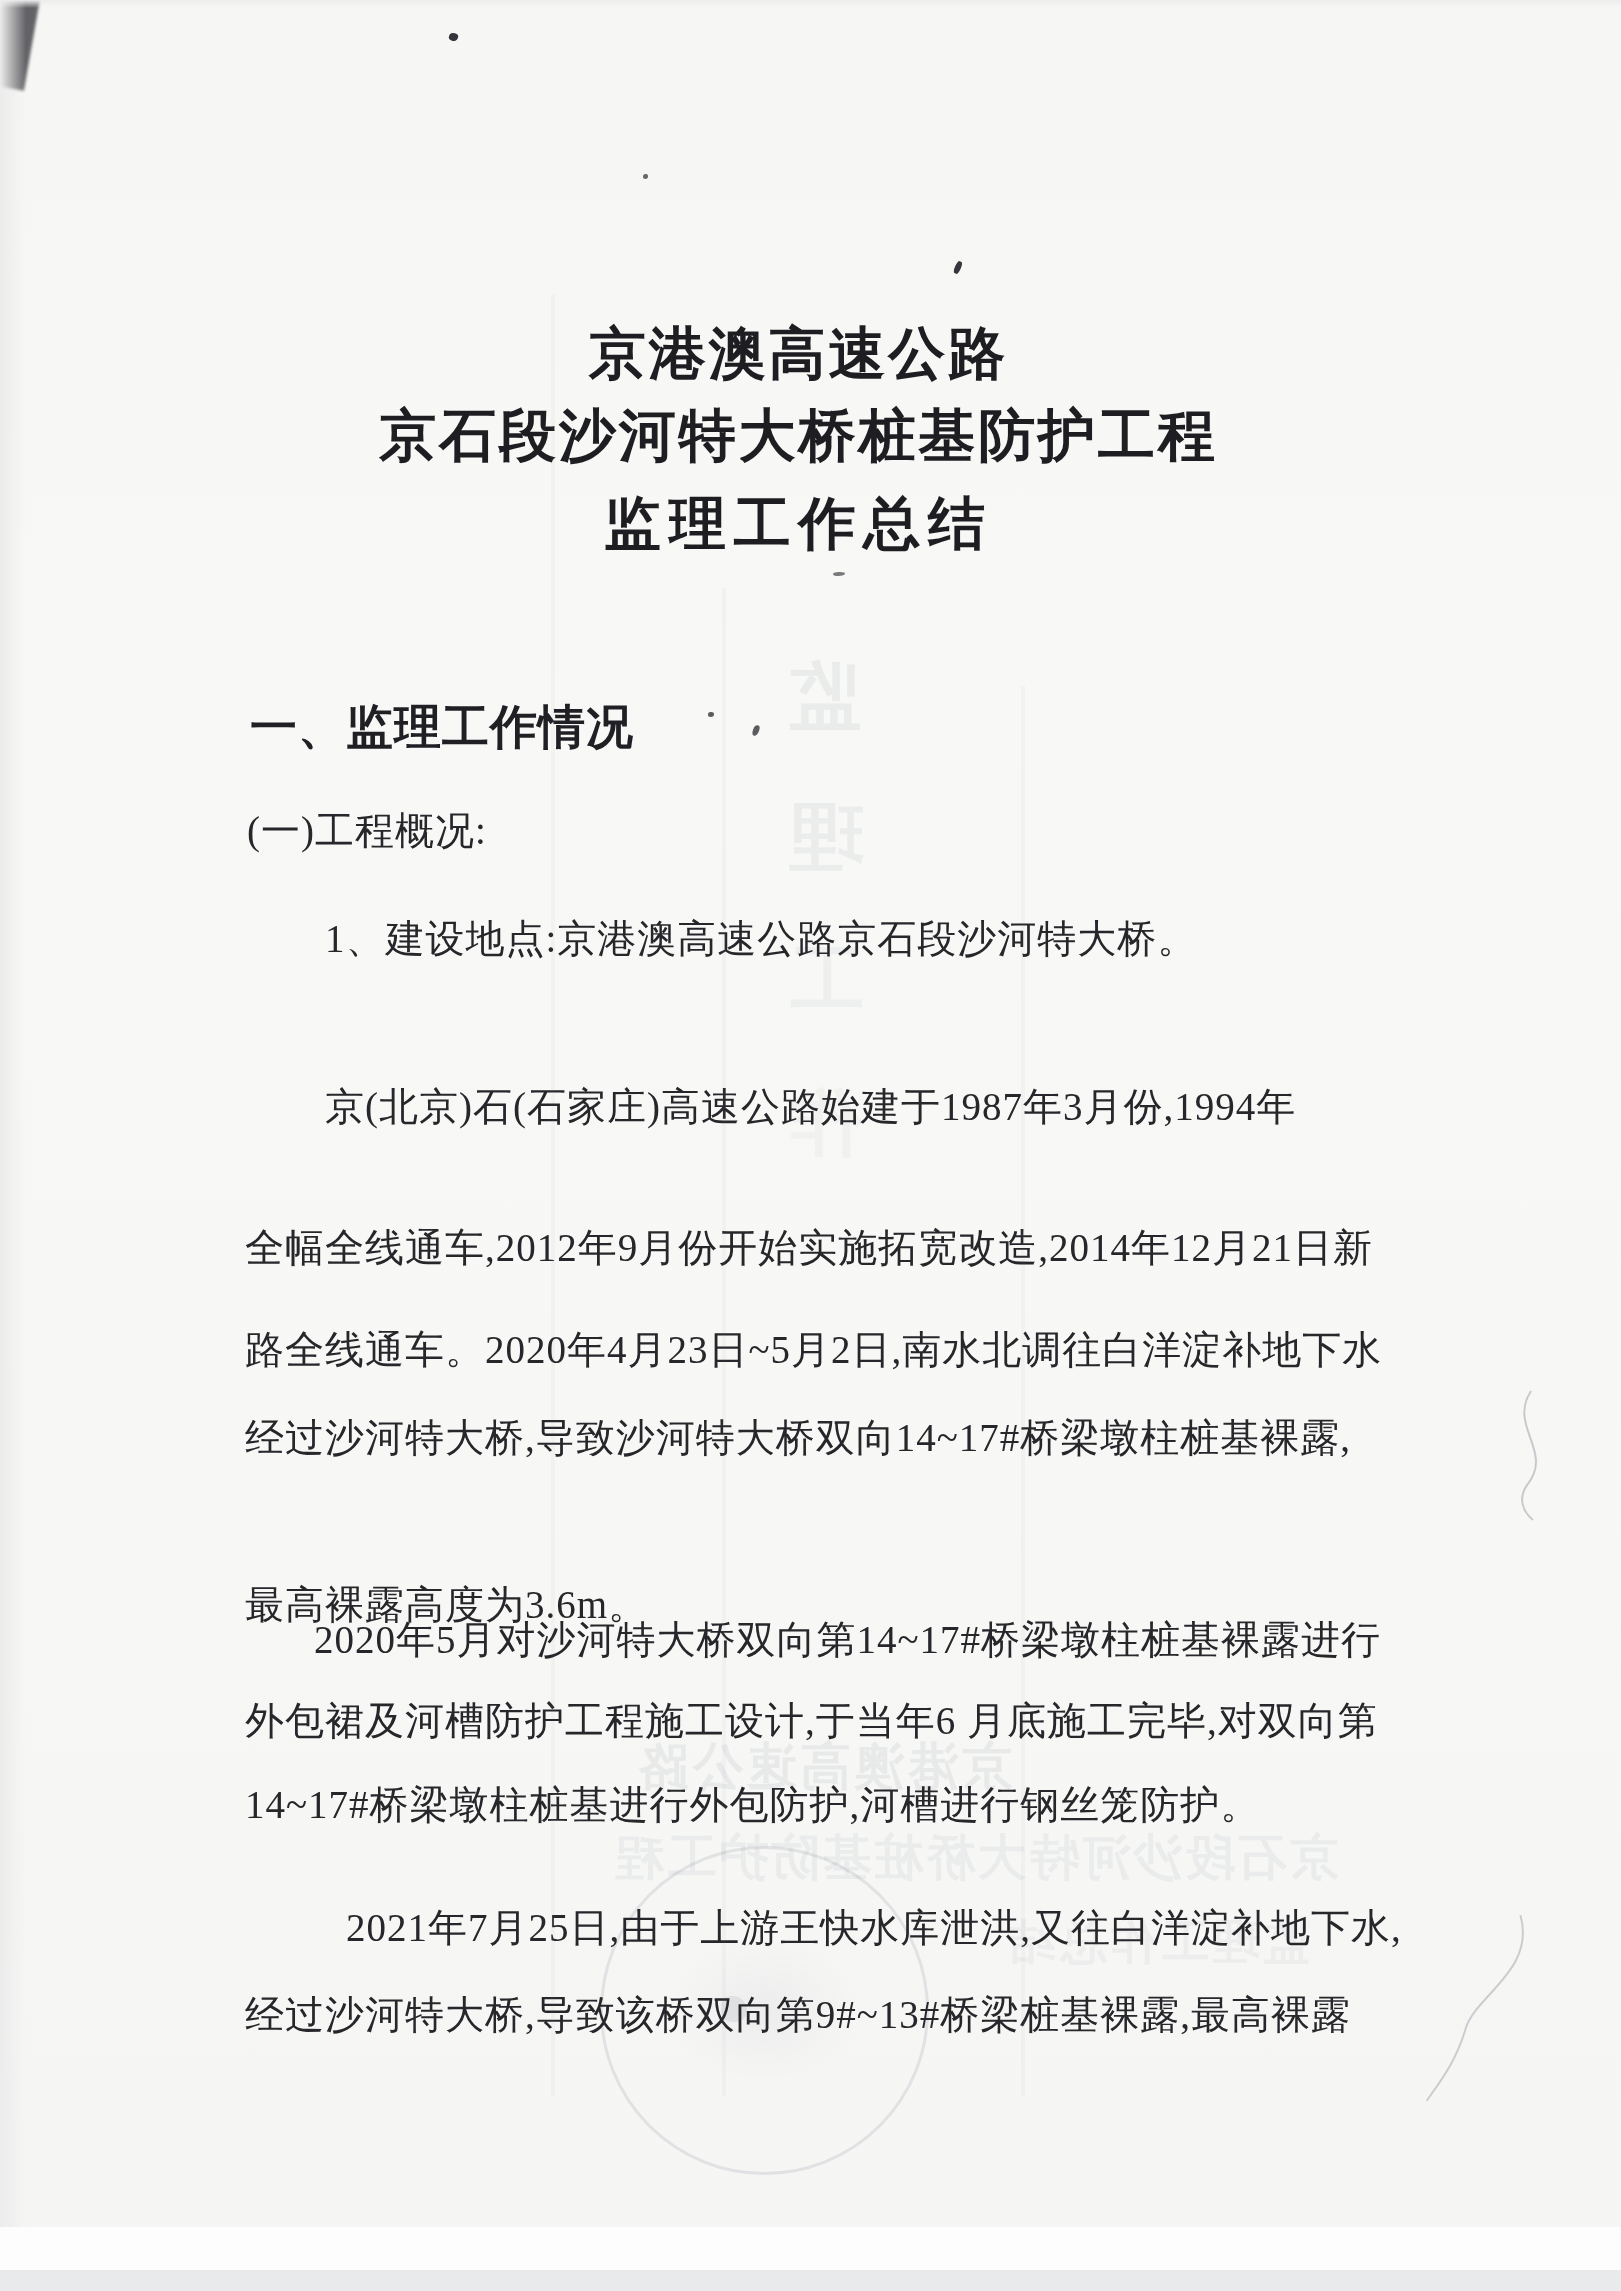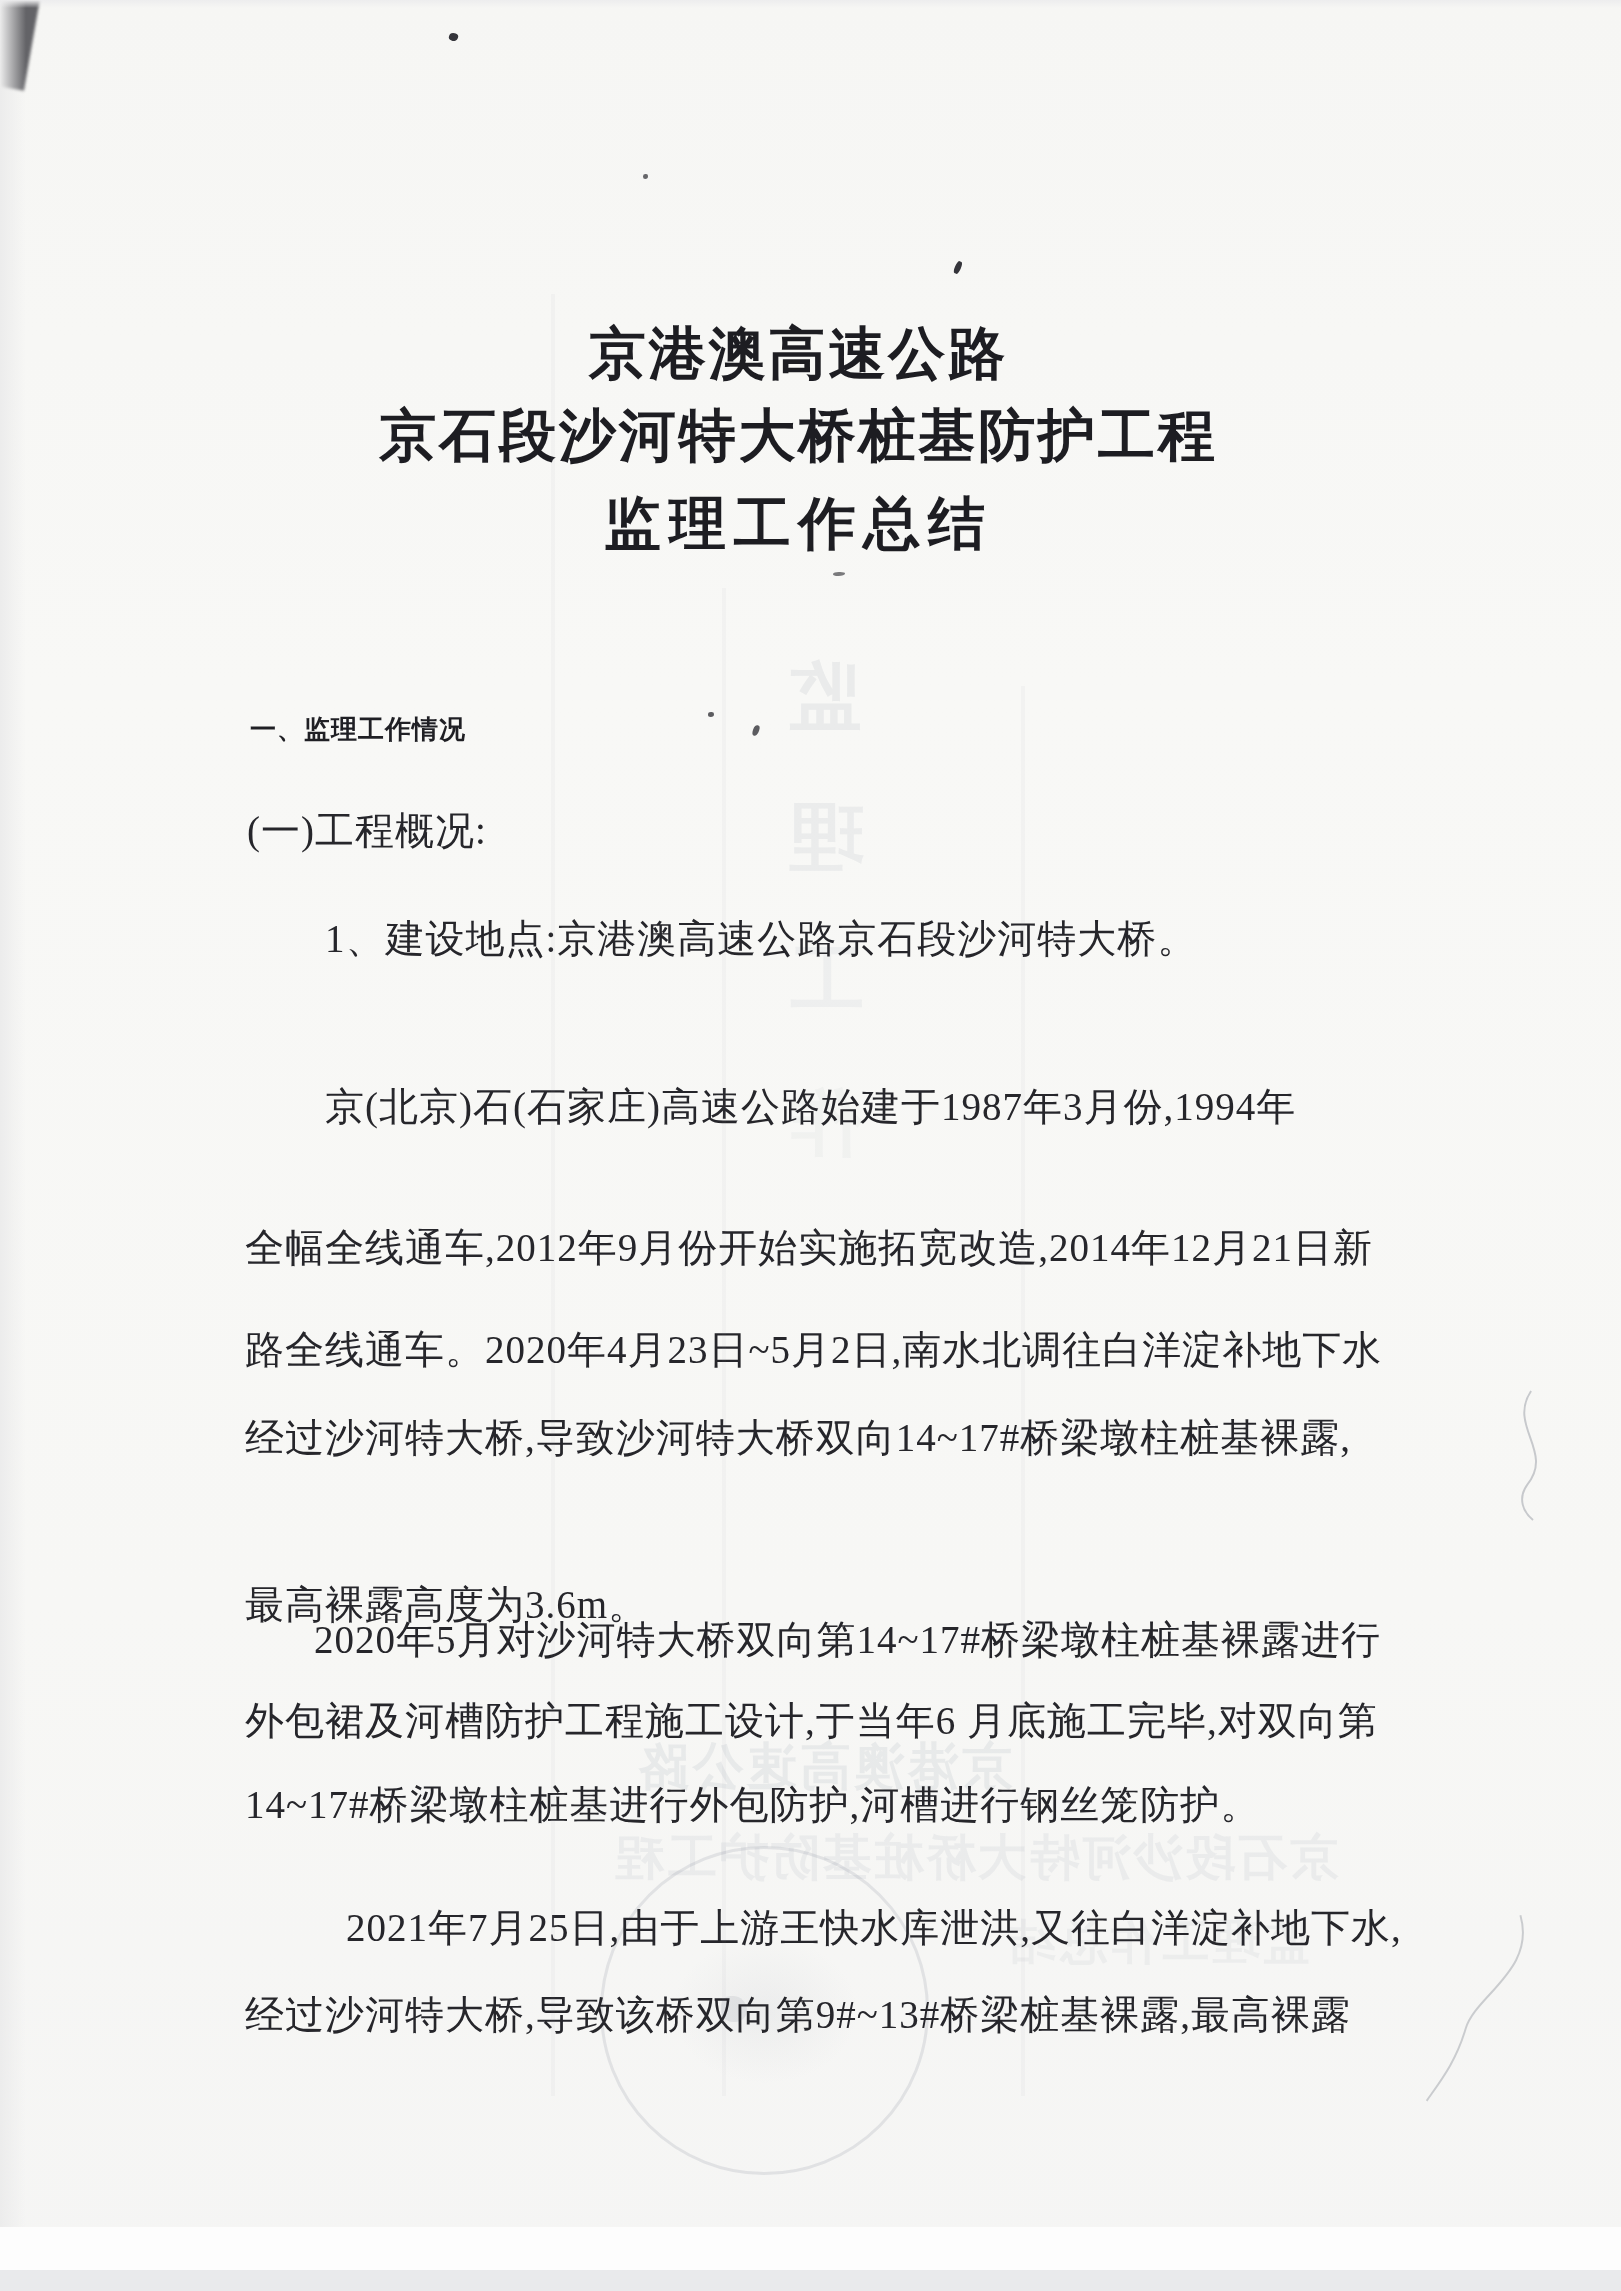--- a/index.html
+++ b/index.html
@@ -27,23 +27,22 @@
     font-weight:700;
     font-size:57px;
     letter-spacing:2.9px;
     color:#1d1d22;
     white-space:nowrap;
   }
   .doc-title.spread{letter-spacing:7.8px;}
   .heading{
     font-family:"Liberation Sans", sans-serif;
     font-weight:700;
-    font-size:26px;
+    font-size:47px;
     color:#1f1f24;
-    margin-top:16px;
   }
   
   .bleed-col{
     position:absolute;left:774px;top:659px;width:88px;
     transform:scaleX(-1);
     font-family:"Liberation Sans", sans-serif;
     font-weight:700;
     color:#9aa2ae;
     pointer-events:none;
   }

